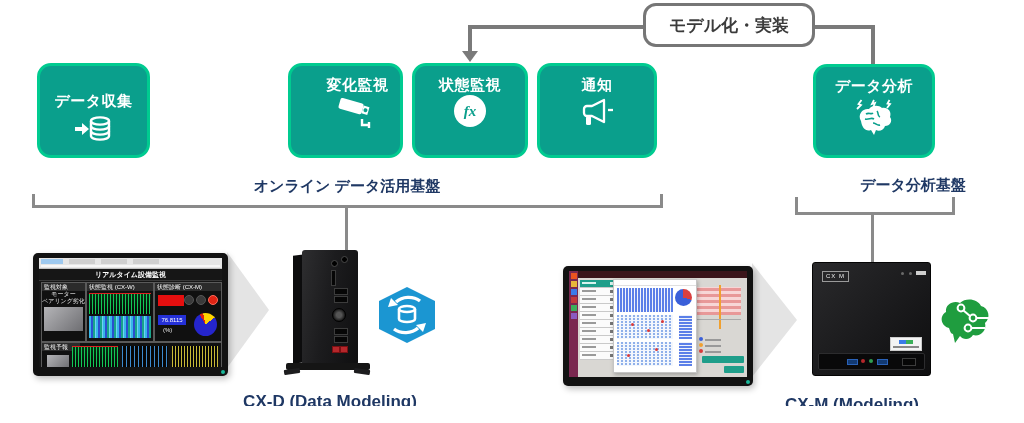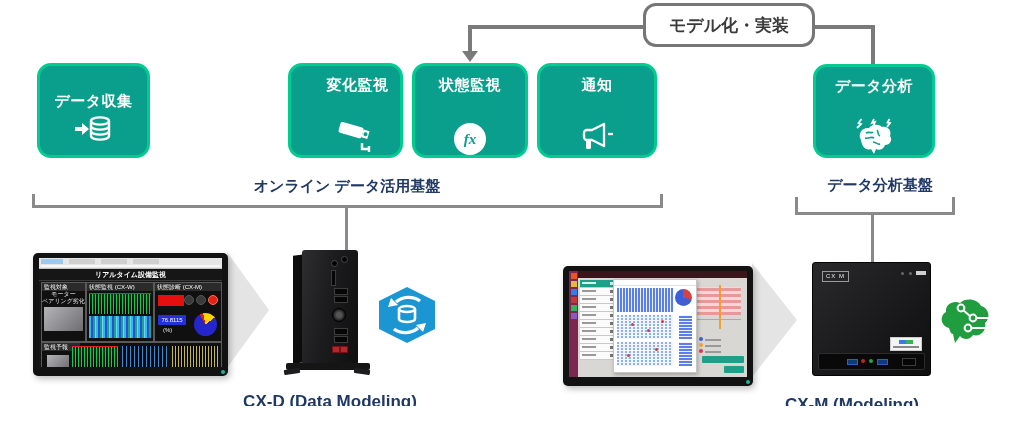--- a/index.html
+++ b/index.html
@@ -13,21 +13,21 @@
     border-right:8px solid transparent;border-top:11px solid #7a7a7a;}
   .model-box{position:absolute;left:643px;top:3px;width:166px;height:38px;background:#fff;
     border:3px solid #767676;border-radius:13px;display:flex;align-items:center;justify-content:center;
     font-size:17px;font-weight:bold;color:#3b3b3b;z-index:3;}
 
   
   .tile{position:absolute;top:63px;height:95px;box-sizing:border-box;background:#0a9f8c;
     border:3px solid #00cb90;border-radius:14px;display:flex;flex-direction:column;align-items:center;z-index:2;}
   .tile .tlabel{color:#fff;font-weight:bold;font-size:15px;margin-top:10px;letter-spacing:.5px;}
   .tile.low .tlabel{margin-top:26px;text-align:right;}
-  .tile .ticon{flex:1;display:flex;align-items:flex-end;justify-content:center;width:100%;}
+  .tile .ticon{flex:1;display:flex;align-items:flex-start;justify-content:center;width:100%;}
   .tile.low .ticon{align-items:flex-start;padding-top:2px;}
 
   
   .bracket-line{position:absolute;background:#8a8a8a;}
   .group-label{position:absolute;font-size:15px;font-weight:bold;color:#1f3864;text-align:center;}
 
   
   .caption{position:absolute;font-size:17px;font-weight:bold;color:#1f3864;text-align:center;}
 
   
@@ -174,21 +174,21 @@
       </svg>
     </div>
   </div>
 
   <div class="group-label" style="left:60px;top:177px;width:574px;">オンライン データ活用基盤</div>
   <div class="bracket-line" style="left:32px;top:205px;width:631px;height:3px;"></div>
   <div class="bracket-line" style="left:32px;top:194px;width:3px;height:13px;"></div>
   <div class="bracket-line" style="left:660px;top:194px;width:3px;height:13px;"></div>
   <div class="bracket-line" style="left:345px;top:208px;width:3px;height:45px;"></div>
 
-  <div class="group-label" style="left:799px;top:176px;width:162px;">データ分析基盤</div>
+  <div class="group-label" style="left:832px;top:176px;width:162px;">データ分析基盤</div>
   <div class="bracket-line" style="left:795px;top:212px;width:160px;height:3px;"></div>
   <div class="bracket-line" style="left:795px;top:197px;width:3px;height:16px;"></div>
   <div class="bracket-line" style="left:952px;top:197px;width:3px;height:16px;"></div>
   <div class="bracket-line" style="left:871px;top:215px;width:3px;height:48px;"></div>
 
   <div class="chevron" style="left:227px;top:252px;"></div>
   <div class="chevron" style="left:752px;top:263px;border-top-width:57px;border-bottom-width:57px;border-left-width:45px;"></div>
 
   <div class="monitor" style="left:33px;top:253px;width:195px;height:123px;">
     <div class="screen">

